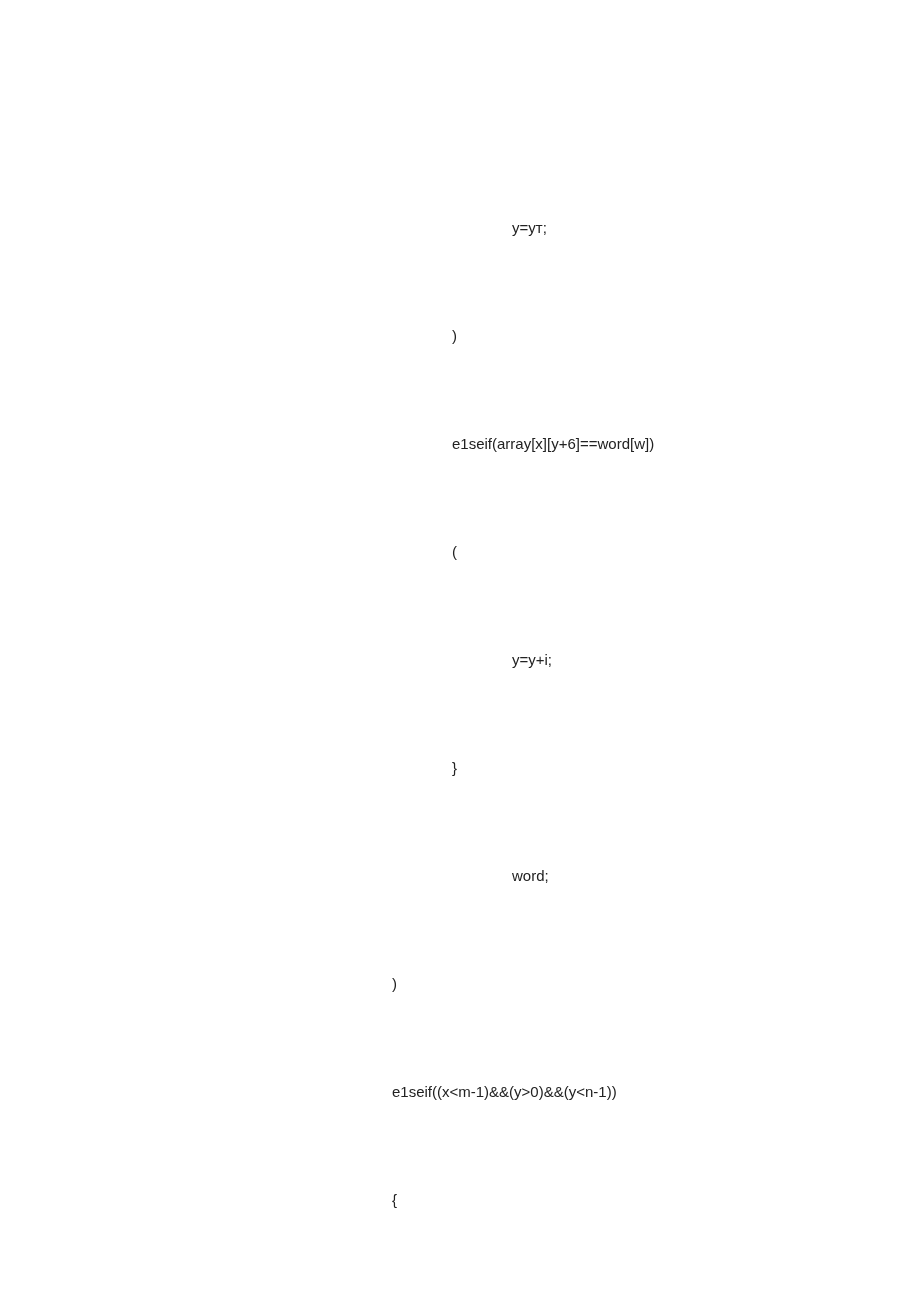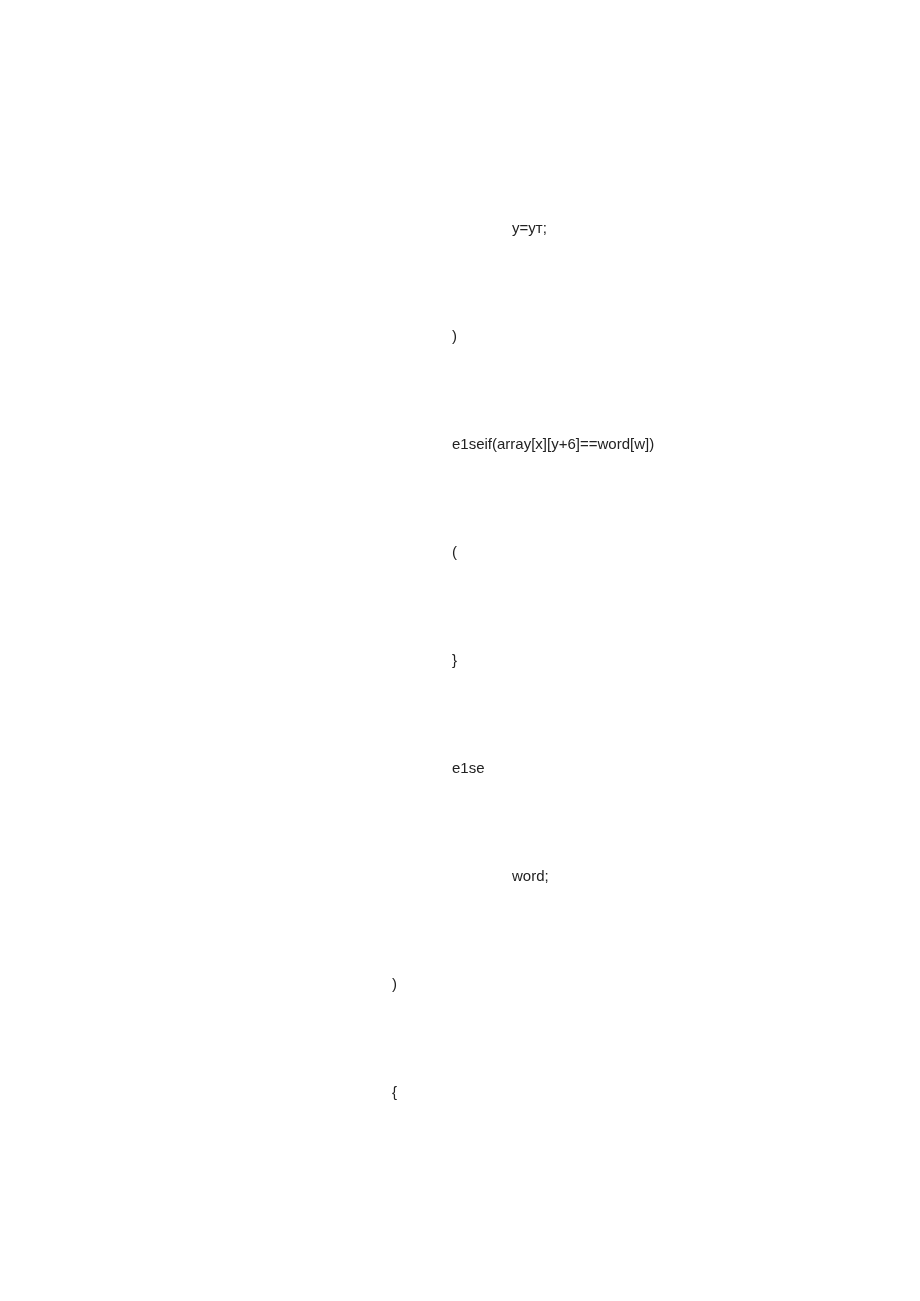--- a/index.html
+++ b/index.html
@@ -32,24 +32,25 @@
 </style>
 </head>
 <body>
 
 <div class="page">
   <div class="code-area">
     <span class="code-line ind8">y=yт;</span>
     <span class="code-line ind7">)</span>
     <span class="code-line ind7">e1seif(array[x][y+6]==word[w])</span>
     <span class="code-line ind7">(</span>
+    <span class="code-line ind8">y=y+i;</span>
     <span class="code-line ind7">}</span>
-    <span class="code-line ind7">e1se</span>
     <span class="code-line ind8">word;</span>
     <span class="code-line ind6">)</span>
+    <span class="code-line ind6">e1seif((x&lt;m-1)&amp;&amp;(y&gt;0)&amp;&amp;(y&lt;n-1))</span>
     <span class="code-line ind6">{</span>
     
     
     
     
     
     
     
     
     

